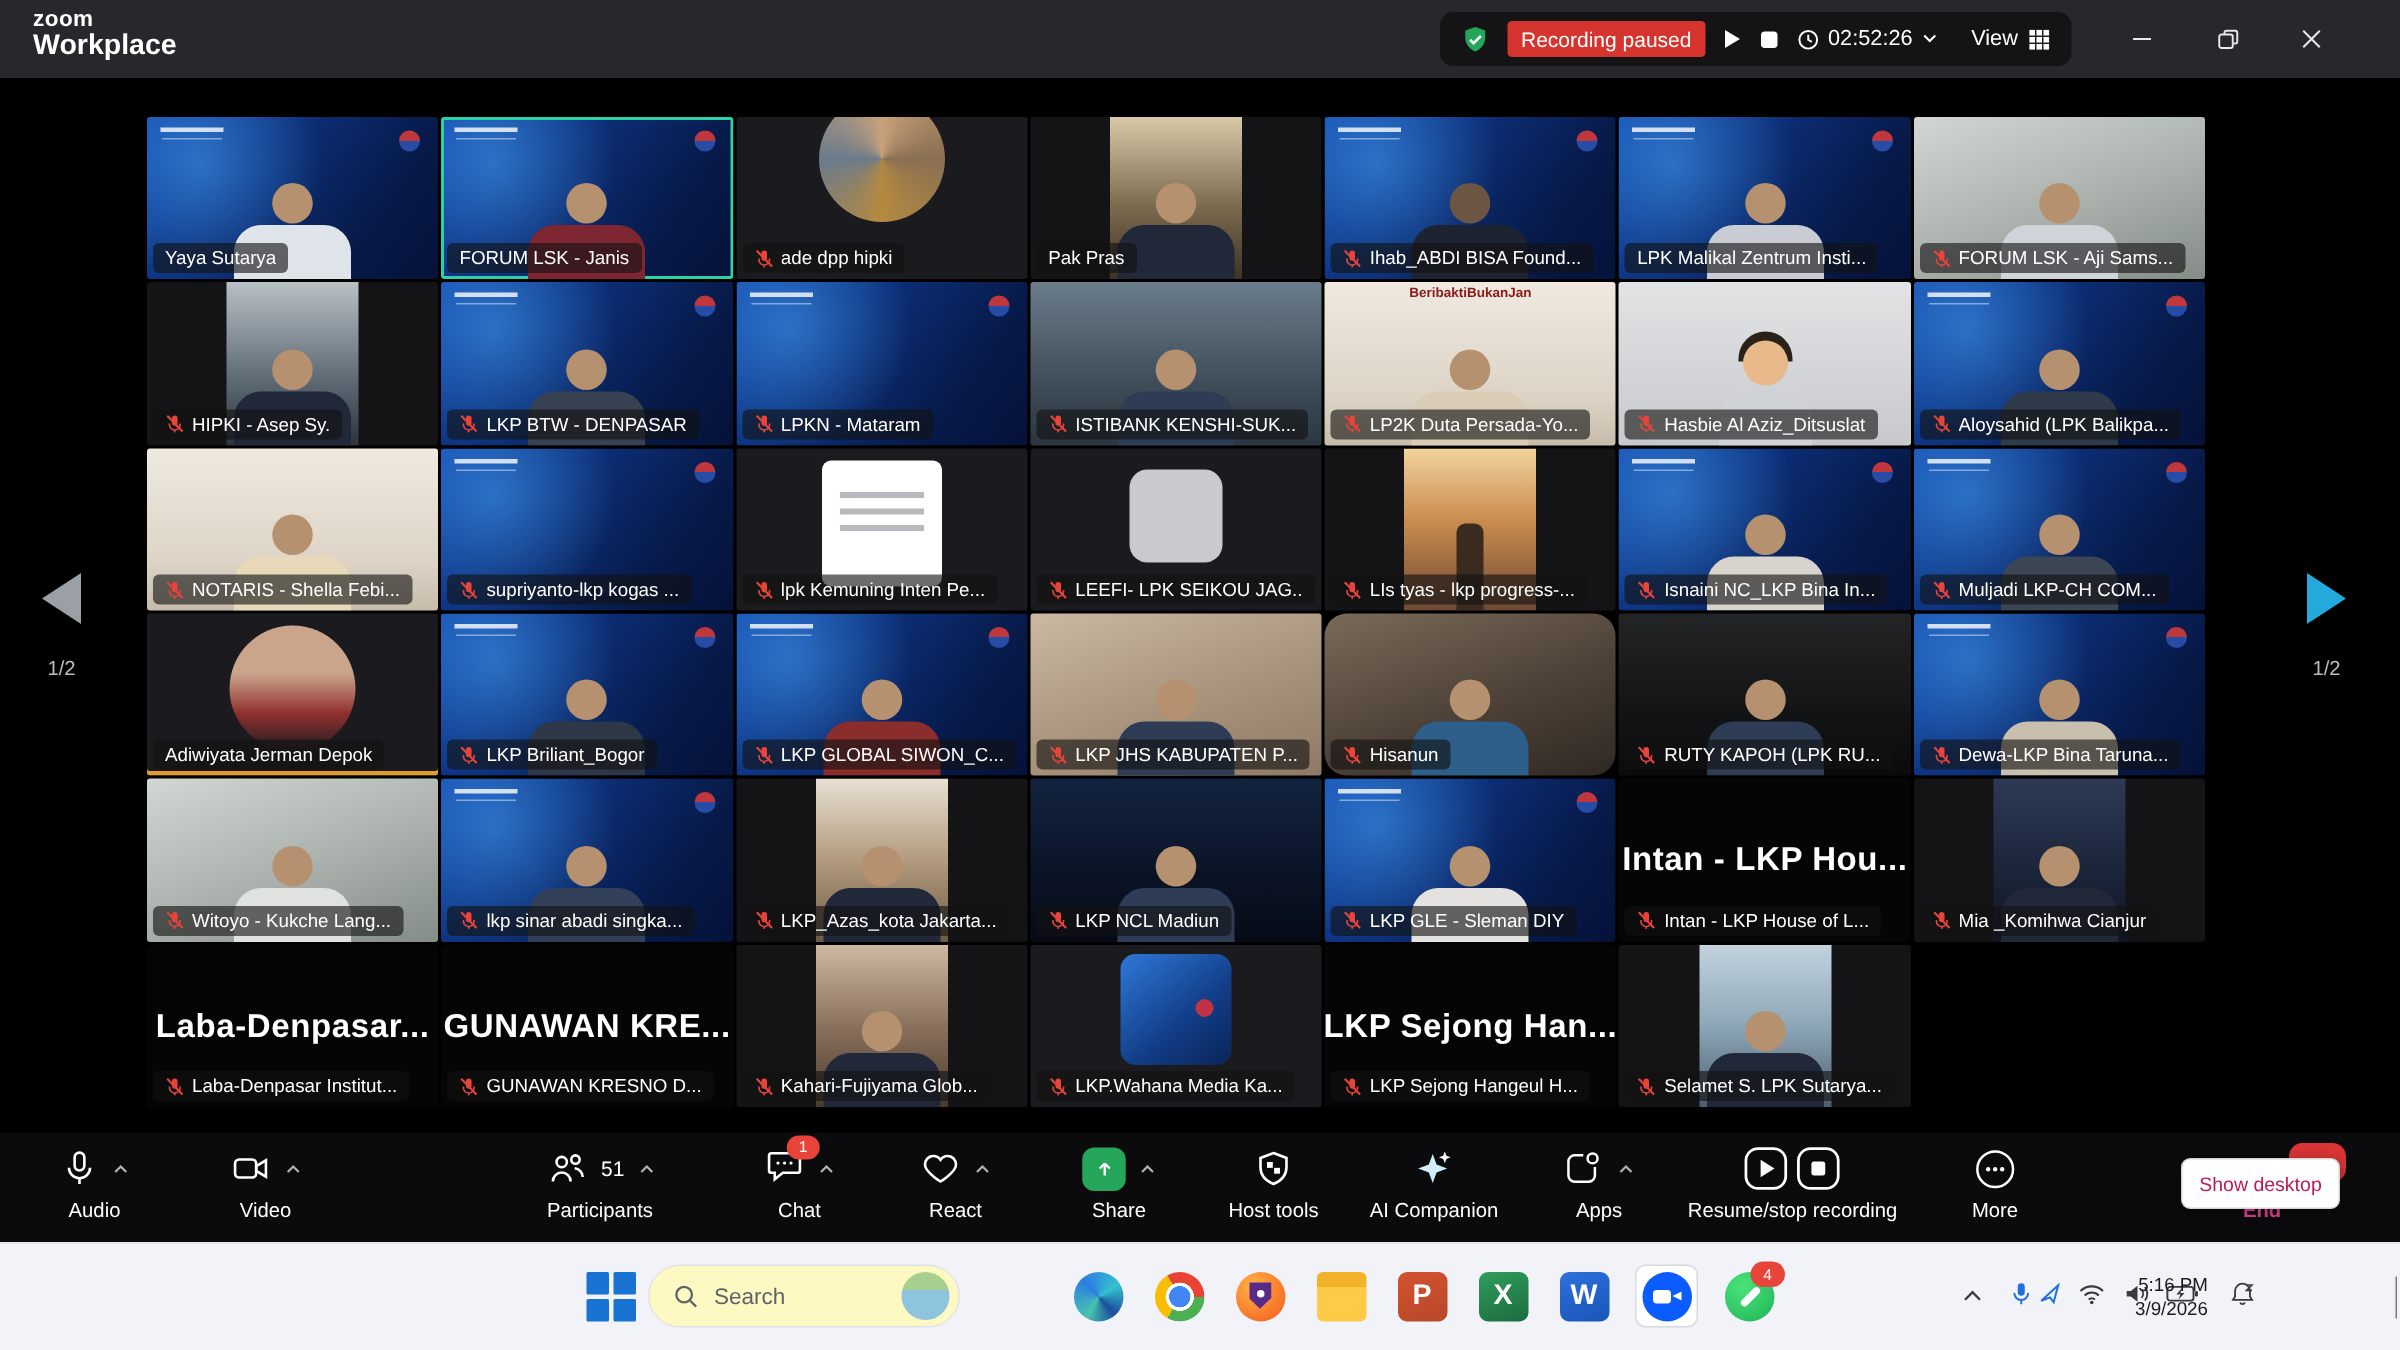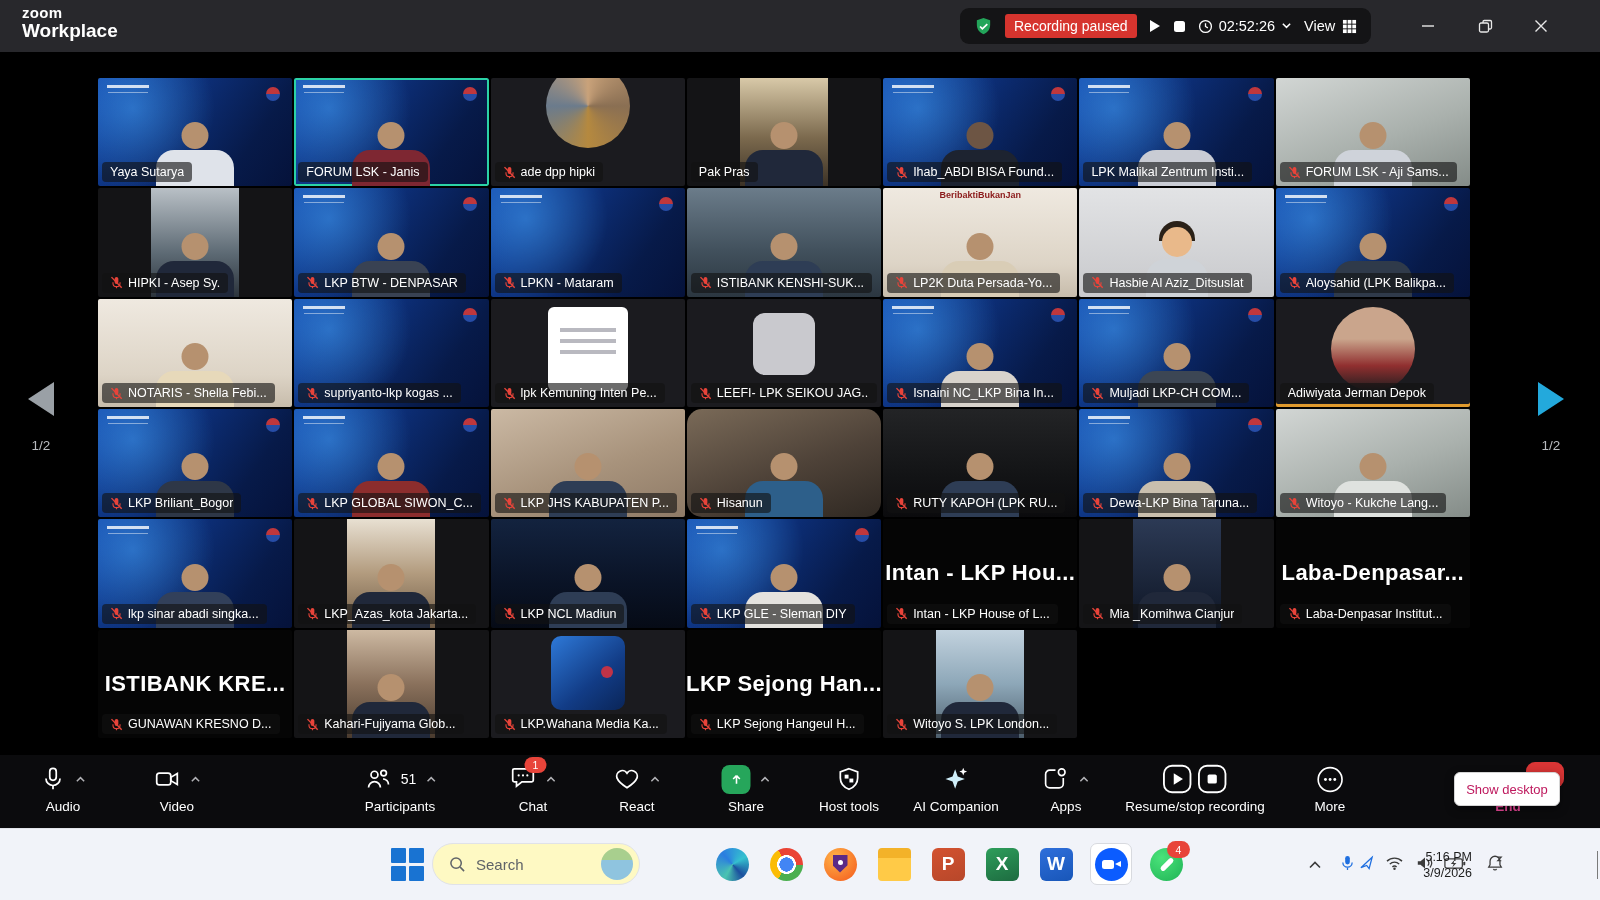--- a/index.html
+++ b/index.html
@@ -7,21 +7,21 @@
 
   
   .topbar{position:absolute;left:0;top:0;width:1600px;height:52px;background:#28282c;}
   .brand{position:absolute;left:22px;top:5px;color:#fff;line-height:1.05;}
   .brand .b1{font-size:15px;font-weight:bold;letter-spacing:.3px;}
   .brand .b2{font-size:19px;font-weight:bold;}
   .ctrlpill{position:absolute;left:960px;top:8px;height:36px;background:#141416;border-radius:9px;display:flex;align-items:center;padding:0 14px;gap:12px;}
   .badge-rec{background:#d6342e;color:#fff;font-size:14px;padding:4px 9px;border-radius:3px;white-space:nowrap;}
   .pill-ic{display:flex;align-items:center;}
   .pill-time{color:#fff;font-size:14.5px;display:flex;align-items:center;gap:6px;}
-  .pill-view{color:#fff;font-size:14.5px;display:flex;align-items:flex-end;gap:7px;}
+  .pill-view{color:#fff;font-size:14.5px;display:flex;align-items:flex-end;gap:7px;margin-left:10px;}
   .winctl{position:absolute;top:0;height:52px;width:56px;display:flex;align-items:center;justify-content:center;color:#e8e8e8;}
   .winctl.min{left:1400px;} .winctl.res{left:1457px;} .winctl.cls{left:1513px;}
 
   
   .stage{position:absolute;left:0;top:52px;width:1600px;height:703px;background:#000;}
   .grid{position:absolute;left:98px;top:26px;width:1372px;height:660px;display:grid;grid-template-columns:repeat(7,1fr);grid-template-rows:repeat(6,1fr);gap:2px;}
   .tile{position:relative;overflow:hidden;border-radius:2px;background:#141416;}
   .tile.active{box-shadow:inset 0 0 0 2px #2bd2a6;}
   .tile.speaking{box-shadow:inset 0 -3px 0 #e09a2d;}
 
@@ -434,20 +434,34 @@
           <div class="label">
             <svg class="mic" width="13" height="13" viewBox="0 0 14 14">
               <rect x="5" y="1" width="4" height="7.5" rx="2" fill="#e8443a"></rect>
               <path d="M3.2 6.8v.9a3.8 3.8 0 0 0 7.6 0v-.9" fill="none" stroke="#e8443a" stroke-width="1.2"></path>
               <rect x="6.4" y="11.2" width="1.2" height="2" fill="#e8443a"></rect>
               <line x1="1.6" y1="1.2" x2="12.6" y2="12.6" stroke="#e8443a" stroke-width="1.5"></line>
             </svg>
             <span class="pname">LEEFI- LPK SEIKOU JAG...</span>
           </div>
         </div>
+        <div class="tile t-photo v-dusk">
+          <div class="photo ph-dusk">
+            <div class="tower"></div>
+          </div>
+          <div class="label">
+            <svg class="mic" width="13" height="13" viewBox="0 0 14 14">
+              <rect x="5" y="1" width="4" height="7.5" rx="2" fill="#e8443a"></rect>
+              <path d="M3.2 6.8v.9a3.8 3.8 0 0 0 7.6 0v-.9" fill="none" stroke="#e8443a" stroke-width="1.2"></path>
+              <rect x="6.4" y="11.2" width="1.2" height="2" fill="#e8443a"></rect>
+              <line x1="1.6" y1="1.2" x2="12.6" y2="12.6" stroke="#e8443a" stroke-width="1.5"></line>
+            </svg>
+            <span class="pname">LIs tyas - lkp progress-...</span>
+          </div>
+        </div>
         <div class="tile t-vslide">
           <div class="fig">
             <div class="fh"></div>
             <div class="fb" style="background:#d8d3cc"></div>
           </div>
           <div class="label">
             <svg class="mic" width="13" height="13" viewBox="0 0 14 14">
               <rect x="5" y="1" width="4" height="7.5" rx="2" fill="#e8443a"></rect>
               <path d="M3.2 6.8v.9a3.8 3.8 0 0 0 7.6 0v-.9" fill="none" stroke="#e8443a" stroke-width="1.2"></path>
               <rect x="6.4" y="11.2" width="1.2" height="2" fill="#e8443a"></rect>
@@ -679,21 +693,21 @@
             <svg class="mic" width="13" height="13" viewBox="0 0 14 14">
               <rect x="5" y="1" width="4" height="7.5" rx="2" fill="#e8443a"></rect>
               <path d="M3.2 6.8v.9a3.8 3.8 0 0 0 7.6 0v-.9" fill="none" stroke="#e8443a" stroke-width="1.2"></path>
               <rect x="6.4" y="11.2" width="1.2" height="2" fill="#e8443a"></rect>
               <line x1="1.6" y1="1.2" x2="12.6" y2="12.6" stroke="#e8443a" stroke-width="1.5"></line>
             </svg>
             <span class="pname">Laba-Denpasar Institut...</span>
           </div>
         </div>
         <div class="tile t-text">
-          <div class="big">ISTIBANK  KRE...</div>
+          <div class="big">GUNAWAN  KRE...</div>
           <div class="label">
             <svg class="mic" width="13" height="13" viewBox="0 0 14 14">
               <rect x="5" y="1" width="4" height="7.5" rx="2" fill="#e8443a"></rect>
               <path d="M3.2 6.8v.9a3.8 3.8 0 0 0 7.6 0v-.9" fill="none" stroke="#e8443a" stroke-width="1.2"></path>
               <rect x="6.4" y="11.2" width="1.2" height="2" fill="#e8443a"></rect>
               <line x1="1.6" y1="1.2" x2="12.6" y2="12.6" stroke="#e8443a" stroke-width="1.5"></line>
             </svg>
             <span class="pname">GUNAWAN KRESNO D...</span>
           </div>
         </div>
@@ -745,21 +759,21 @@
               <div class="fb" style="background:#20283a"></div>
             </div>
           </div>
           <div class="label">
             <svg class="mic" width="13" height="13" viewBox="0 0 14 14">
               <rect x="5" y="1" width="4" height="7.5" rx="2" fill="#e8443a"></rect>
               <path d="M3.2 6.8v.9a3.8 3.8 0 0 0 7.6 0v-.9" fill="none" stroke="#e8443a" stroke-width="1.2"></path>
               <rect x="6.4" y="11.2" width="1.2" height="2" fill="#e8443a"></rect>
               <line x1="1.6" y1="1.2" x2="12.6" y2="12.6" stroke="#e8443a" stroke-width="1.5"></line>
             </svg>
-            <span class="pname">Witoyo S. LPK London...</span>
+            <span class="pname">Selamet S. LPK Sutarya...</span>
           </div>
         </div>
       </div>
     <div class="nav nav-r">
       <div class="tri-r"></div>
       <div class="pg">1/2</div>
     </div>
   </div>
 
   <div class="toolbar">

